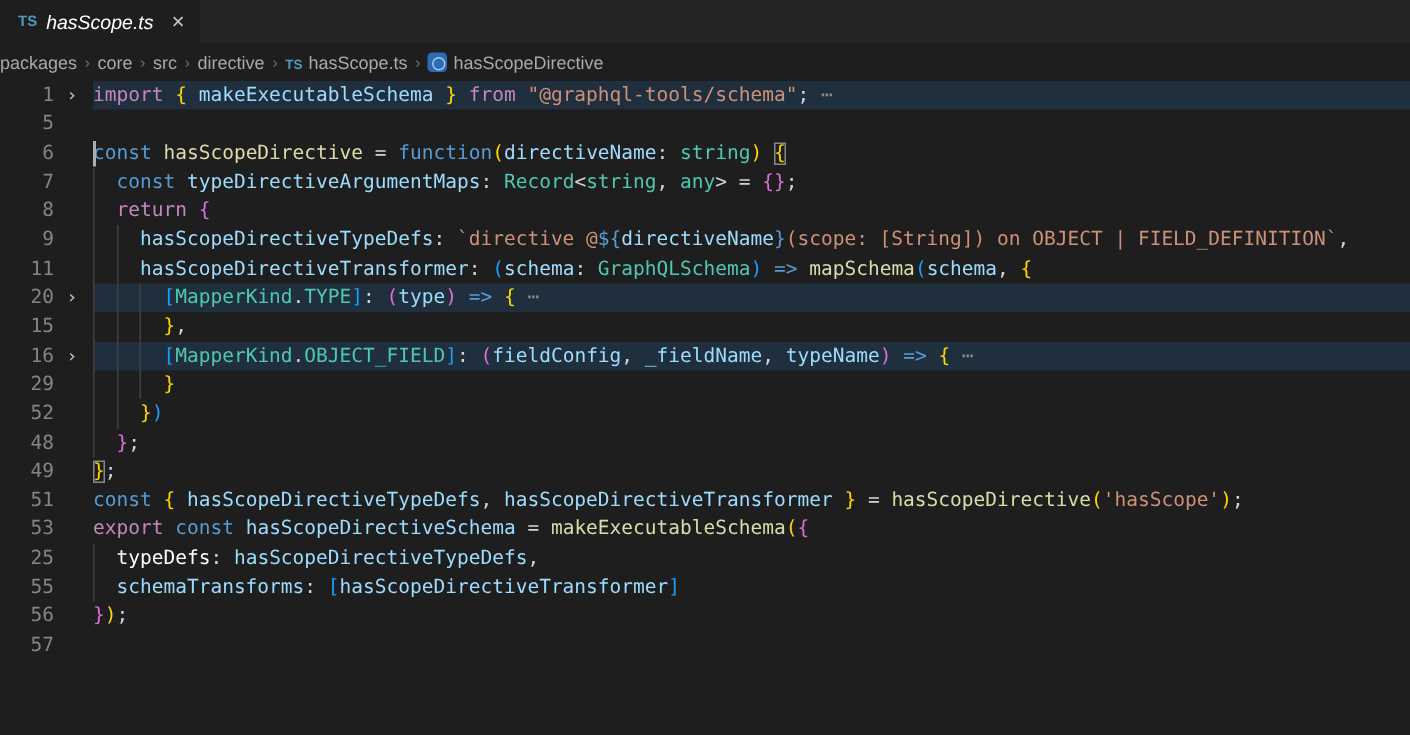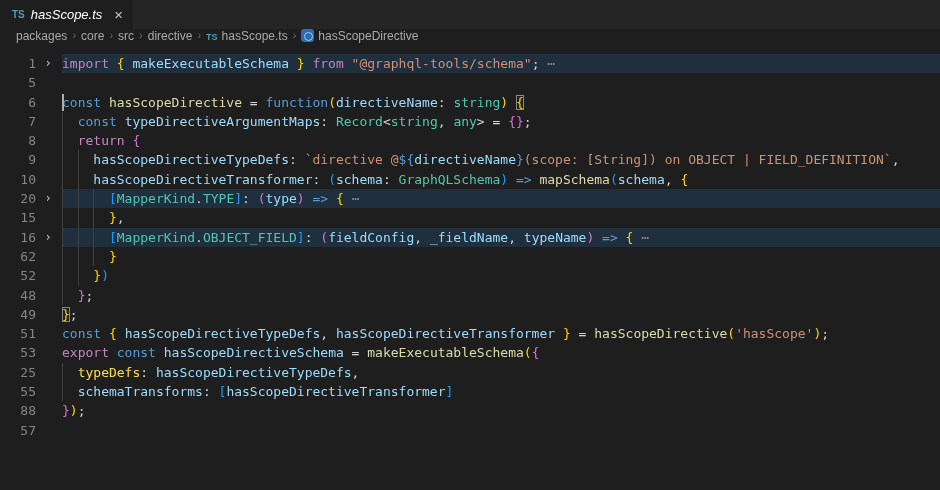--- a/index.html
+++ b/index.html
@@ -9,21 +9,21 @@
   
   .tabbar { height:29px; background:#252526; display:flex; align-items:stretch; }
   .tab { display:flex; align-items:center; gap:6px; padding:0 10px 0 12px;
          background:#1e1e1e; min-width:118px; cursor:pointer; }
   .tab .ts-badge { color:#519aba; font-weight:bold; font-size:10px;
                    font-family:"Liberation Sans", sans-serif; letter-spacing:0; }
   .tab .tab-label { color:#ffffff; font-style:italic; font-size:13px; }
   .tab .close { color:#c5c5c5; font-size:15px; line-height:1; margin-left:6px; cursor:pointer; }
 
   
-  .breadcrumbs { height:25px; display:flex; padding-left:16px;
+  .breadcrumbs { height:25px; display:flex; align-items:center; 
                  background:#1e1e1e; color:#a9a9a9; font-size:12px; white-space:nowrap; }
   .breadcrumbs .crumb { cursor:pointer; }
   .breadcrumbs .sep { margin:0 5px; color:#6e6e6e; font-size:11px; }
   .bc-ts { color:#519aba; font-weight:bold; font-size:9px; margin-right:4px; }
   .sym-icon { display:inline-block; width:13px; height:13px; border-radius:3px;
               background:#2e6bb0; margin-right:4px; position:relative; vertical-align:-2px; }
   .sym-icon::after { content:""; position:absolute; left:3px; top:3px; width:7px; height:7px;
                      border:1.5px solid #9ecdf5; border-radius:50%; }
 
   
@@ -110,21 +110,21 @@
       </div>
       <div class="row">
         <div class="gutter">
           <span class="ln">9</span>
           <span class="chev"></span>
         </div>
         <div class="code"><span class="guide" style="left: 0ch;"></span><span class="guide" style="left: 2ch;"></span><span style="color: rgb(212, 212, 212);">    </span><span style="color: rgb(156, 220, 254);">hasScopeDirectiveTypeDefs</span><span style="color: rgb(212, 212, 212);">: </span><span style="color: rgb(206, 145, 120);">`directive @</span><span style="color: rgb(86, 156, 214);">${</span><span style="color: rgb(156, 220, 254);">directiveName</span><span style="color: rgb(86, 156, 214);">}</span><span style="color: rgb(206, 145, 120);">(scope: [String]) on OBJECT | FIELD_DEFINITION`</span><span style="color: rgb(212, 212, 212);">,</span></div>
       </div>
       <div class="row">
         <div class="gutter">
-          <span class="ln">10</span>
+          <span class="ln">11</span>
           <span class="chev"></span>
         </div>
         <div class="code"><span class="guide" style="left: 0ch;"></span><span class="guide" style="left: 2ch;"></span><span style="color: rgb(212, 212, 212);">    </span><span style="color: rgb(156, 220, 254);">hasScopeDirectiveTransformer</span><span style="color: rgb(212, 212, 212);">: </span><span style="color: rgb(23, 159, 255);">(</span><span style="color: rgb(156, 220, 254);">schema</span><span style="color: rgb(212, 212, 212);">: </span><span style="color: rgb(78, 201, 176);">GraphQLSchema</span><span style="color: rgb(23, 159, 255);">)</span><span style="color: rgb(212, 212, 212);"> </span><span style="color: rgb(86, 156, 214);">=&gt;</span><span style="color: rgb(212, 212, 212);"> </span><span style="color: rgb(220, 220, 170);">mapSchema</span><span style="color: rgb(23, 159, 255);">(</span><span style="color: rgb(156, 220, 254);">schema</span><span style="color: rgb(212, 212, 212);">, </span><span style="color: rgb(255, 215, 0);">{</span></div>
       </div>
       <div class="row">
         <div class="gutter">
           <span class="ln">20</span>
           <span class="chev">›</span>
         </div>
         <div class="code hl"><span class="guide" style="left: 0ch;"></span><span class="guide" style="left: 2ch;"></span><span class="guide" style="left: 4ch;"></span><span style="color: rgb(212, 212, 212);">      </span><span style="color: rgb(23, 159, 255);">[</span><span style="color: rgb(78, 201, 176);">MapperKind</span><span style="color: rgb(212, 212, 212);">.</span><span style="color: rgb(78, 201, 176);">TYPE</span><span style="color: rgb(23, 159, 255);">]</span><span style="color: rgb(212, 212, 212);">: </span><span style="color: rgb(218, 112, 214);">(</span><span style="color: rgb(156, 220, 254);">type</span><span style="color: rgb(218, 112, 214);">)</span><span style="color: rgb(212, 212, 212);"> </span><span style="color: rgb(86, 156, 214);">=&gt;</span><span style="color: rgb(212, 212, 212);"> </span><span style="color: rgb(255, 215, 0);">{</span><span class="fold-ind" style="color: rgb(138, 138, 138);"> ⋯</span></div>
@@ -138,21 +138,21 @@
       </div>
       <div class="row">
         <div class="gutter">
           <span class="ln">16</span>
           <span class="chev">›</span>
         </div>
         <div class="code hl"><span class="guide" style="left: 0ch;"></span><span class="guide" style="left: 2ch;"></span><span class="guide" style="left: 4ch;"></span><span style="color: rgb(212, 212, 212);">      </span><span style="color: rgb(23, 159, 255);">[</span><span style="color: rgb(78, 201, 176);">MapperKind</span><span style="color: rgb(212, 212, 212);">.</span><span style="color: rgb(78, 201, 176);">OBJECT_FIELD</span><span style="color: rgb(23, 159, 255);">]</span><span style="color: rgb(212, 212, 212);">: </span><span style="color: rgb(218, 112, 214);">(</span><span style="color: rgb(156, 220, 254);">fieldConfig</span><span style="color: rgb(212, 212, 212);">, </span><span style="color: rgb(156, 220, 254);">_fieldName</span><span style="color: rgb(212, 212, 212);">, </span><span style="color: rgb(156, 220, 254);">typeName</span><span style="color: rgb(218, 112, 214);">)</span><span style="color: rgb(212, 212, 212);"> </span><span style="color: rgb(86, 156, 214);">=&gt;</span><span style="color: rgb(212, 212, 212);"> </span><span style="color: rgb(255, 215, 0);">{</span><span class="fold-ind" style="color: rgb(138, 138, 138);"> ⋯</span></div>
       </div>
       <div class="row">
         <div class="gutter">
-          <span class="ln">62</span>
+          <span class="ln">29</span>
           <span class="chev"></span>
         </div>
         <div class="code"><span class="guide" style="left: 0ch;"></span><span class="guide" style="left: 2ch;"></span><span class="guide" style="left: 4ch;"></span><span style="color: rgb(212, 212, 212);">      </span><span style="color: rgb(255, 215, 0);">}</span></div>
       </div>
       <div class="row">
         <div class="gutter">
           <span class="ln">52</span>
           <span class="chev"></span>
         </div>
         <div class="code"><span class="guide" style="left: 0ch;"></span><span class="guide" style="left: 2ch;"></span><span style="color: rgb(212, 212, 212);">    </span><span style="color: rgb(255, 215, 0);">}</span><span style="color: rgb(23, 159, 255);">)</span></div>
@@ -183,32 +183,32 @@
           <span class="ln">53</span>
           <span class="chev"></span>
         </div>
         <div class="code"><span style="color: rgb(197, 134, 192);">export</span><span style="color: rgb(212, 212, 212);"> </span><span style="color: rgb(86, 156, 214);">const</span><span style="color: rgb(212, 212, 212);"> </span><span style="color: rgb(156, 220, 254);">hasScopeDirectiveSchema</span><span style="color: rgb(212, 212, 212);"> = </span><span style="color: rgb(220, 220, 170);">makeExecutableSchema</span><span style="color: rgb(255, 215, 0);">(</span><span style="color: rgb(218, 112, 214);">{</span></div>
       </div>
       <div class="row">
         <div class="gutter">
           <span class="ln">25</span>
           <span class="chev"></span>
         </div>
-        <div class="code"><span class="guide" style="left: 0ch;"></span><span style="color: rgb(212, 212, 212);">  </span><span style="color: #fde047;">typeDefs</span><span style="color: rgb(212, 212, 212);">: </span><span style="color: rgb(156, 220, 254);">hasScopeDirectiveTypeDefs</span><span style="color: rgb(212, 212, 212);">,</span></div>
+        <div class="code"><span class="guide" style="left: 0ch;"></span><span style="color: rgb(212, 212, 212);">  </span><span style="color: #ffffff;">typeDefs</span><span style="color: rgb(212, 212, 212);">: </span><span style="color: rgb(156, 220, 254);">hasScopeDirectiveTypeDefs</span><span style="color: rgb(212, 212, 212);">,</span></div>
       </div>
       <div class="row">
         <div class="gutter">
           <span class="ln">55</span>
           <span class="chev"></span>
         </div>
         <div class="code"><span class="guide" style="left: 0ch;"></span><span style="color: rgb(212, 212, 212);">  </span><span style="color: rgb(156, 220, 254);">schemaTransforms</span><span style="color: rgb(212, 212, 212);">: </span><span style="color: rgb(23, 159, 255);">[</span><span style="color: rgb(156, 220, 254);">hasScopeDirectiveTransformer</span><span style="color: rgb(23, 159, 255);">]</span></div>
       </div>
       <div class="row">
         <div class="gutter">
-          <span class="ln">88</span>
+          <span class="ln">56</span>
           <span class="chev"></span>
         </div>
         <div class="code"><span style="color: rgb(218, 112, 214);">}</span><span style="color: rgb(255, 215, 0);">)</span><span style="color: rgb(212, 212, 212);">;</span></div>
       </div>
       <div class="row">
         <div class="gutter">
           <span class="ln">57</span>
           <span class="chev"></span>
         </div>
         <div class="code"></div>

